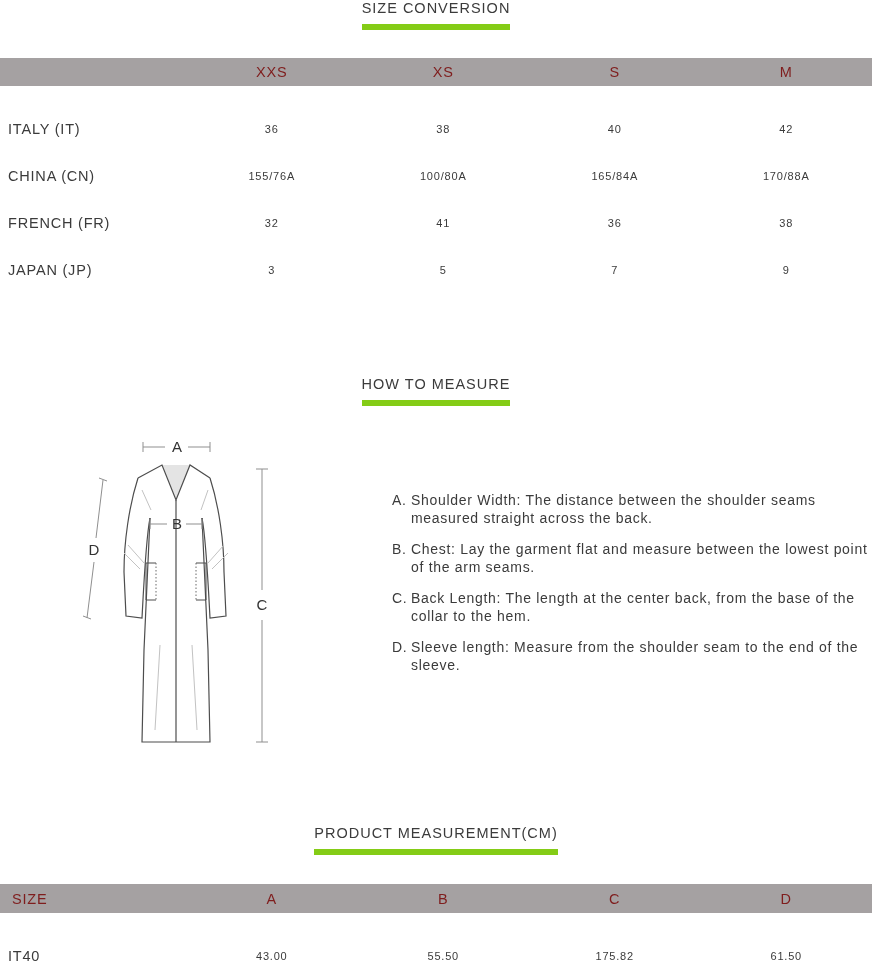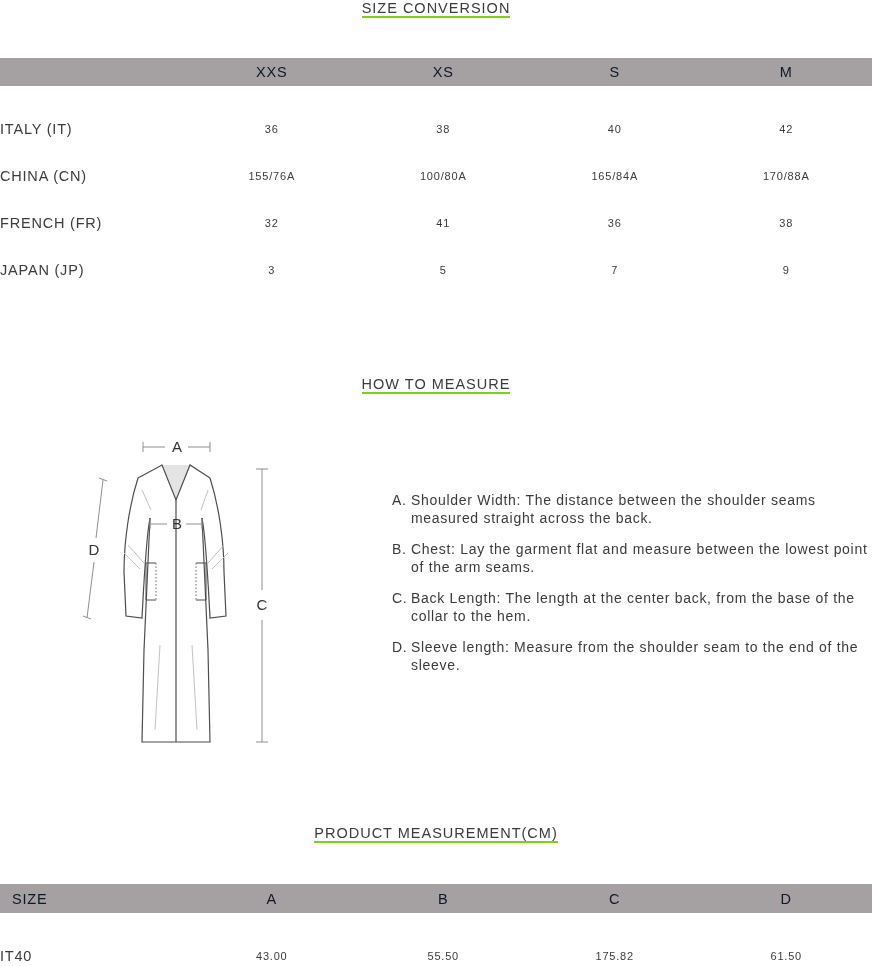--- a/index.html
+++ b/index.html
@@ -7,32 +7,32 @@
   body {
     width:872px; height:966px; position:relative; overflow:hidden;
     font-family:"Liberation Sans","DejaVu Sans",sans-serif;
     color:#3b3b3b;
   }
   .section-title {
     position:absolute; left:0; width:872px; text-align:center;
     font-size:14.5px; letter-spacing:1px; color:#3b3b3b;
   }
   .section-title .underlined {
-    display:inline-block; border-bottom:2px solid #84cc16; padding-bottom:0;
+    display:inline-block; border-bottom:6px solid #84cc16; padding-bottom:8px;
   }
   .grid-row {
     display:grid; grid-template-columns:186px repeat(4,1fr);
     width:872px; align-items:center;
   }
   .hdr-bar { position:absolute; left:0; background:#a5a1a2; }
-  .hdr-bar .cell { text-align:center; font-size:14.5px; letter-spacing:0.8px; color:#0f172a; }
+  .hdr-bar .cell { text-align:center; font-size:14.5px; letter-spacing:0.8px; color:#7f1d1d; }
   .hdr-bar .cell.first { text-align:left; padding-left:12px; }
   .tbl-rows { position:absolute; left:0; }
   .tbl-rows .grid-row { height:47px; }
-  .tbl-rows .label { padding-left:0; font-size:14.5px; letter-spacing:0.8px; }
+  .tbl-rows .label { padding-left:8px; font-size:14.5px; letter-spacing:0.8px; }
   .tbl-rows .val { text-align:center; font-size:11px; letter-spacing:0.8px; }
   #diagram { position:absolute; left:60px; top:430px; }
   .measure-list { position:absolute; left:392px; top:492px; width:476px; }
   .measure-item {
     display:grid; grid-template-columns:19px 1fr;
     font-size:14px; line-height:17.5px; letter-spacing:0.7px;
     margin-bottom:14px; color:#3b3b3b;
   }
   svg text { font-family:"Liberation Sans","DejaVu Sans",sans-serif; }
 </style>

